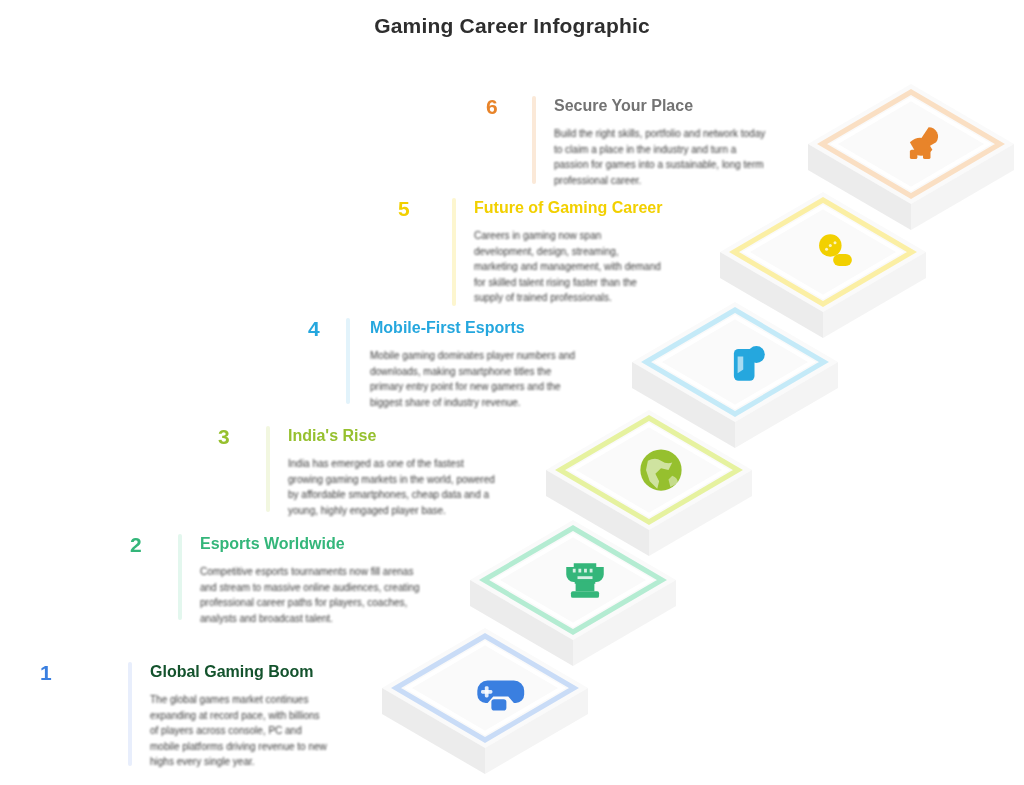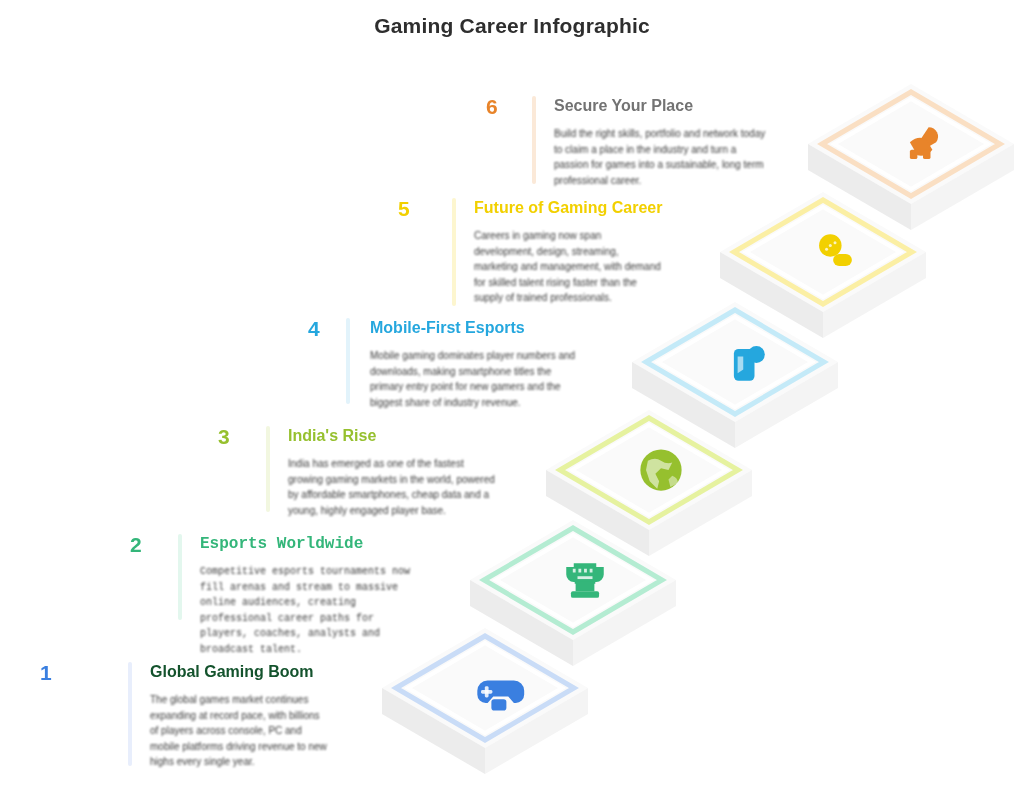--- a/index.html
+++ b/index.html
@@ -81,21 +81,21 @@
     filter: blur(.85px);
   }
 
   
   #blk-1 { left: 40px;  top: 662px; }
   #blk-1 .blk-bar  { left: 88px;  height: 104px; }
   #blk-1 .blk-body { left: 110px; width: 178px; }
 
   #blk-2 { left: 130px; top: 534px; }
   #blk-2 .blk-bar  { left: 48px;  height: 86px; }
-  #blk-2 .blk-body { left: 70px;  width: 222px; font-family: Liberation Mono, monospace; }
+  #blk-2 .blk-body { left: 70px;  width: 222px; }
 
   #blk-3 { left: 218px; top: 426px; }
   #blk-3 .blk-bar  { left: 48px;  height: 86px; }
   #blk-3 .blk-body { left: 70px;  width: 212px; }
 
   #blk-4 { left: 308px; top: 318px; }
   #blk-4 .blk-bar  { left: 38px;  height: 86px; }
   #blk-4 .blk-body { left: 62px;  width: 212px; }
 
   #blk-5 { left: 398px; top: 198px; }

